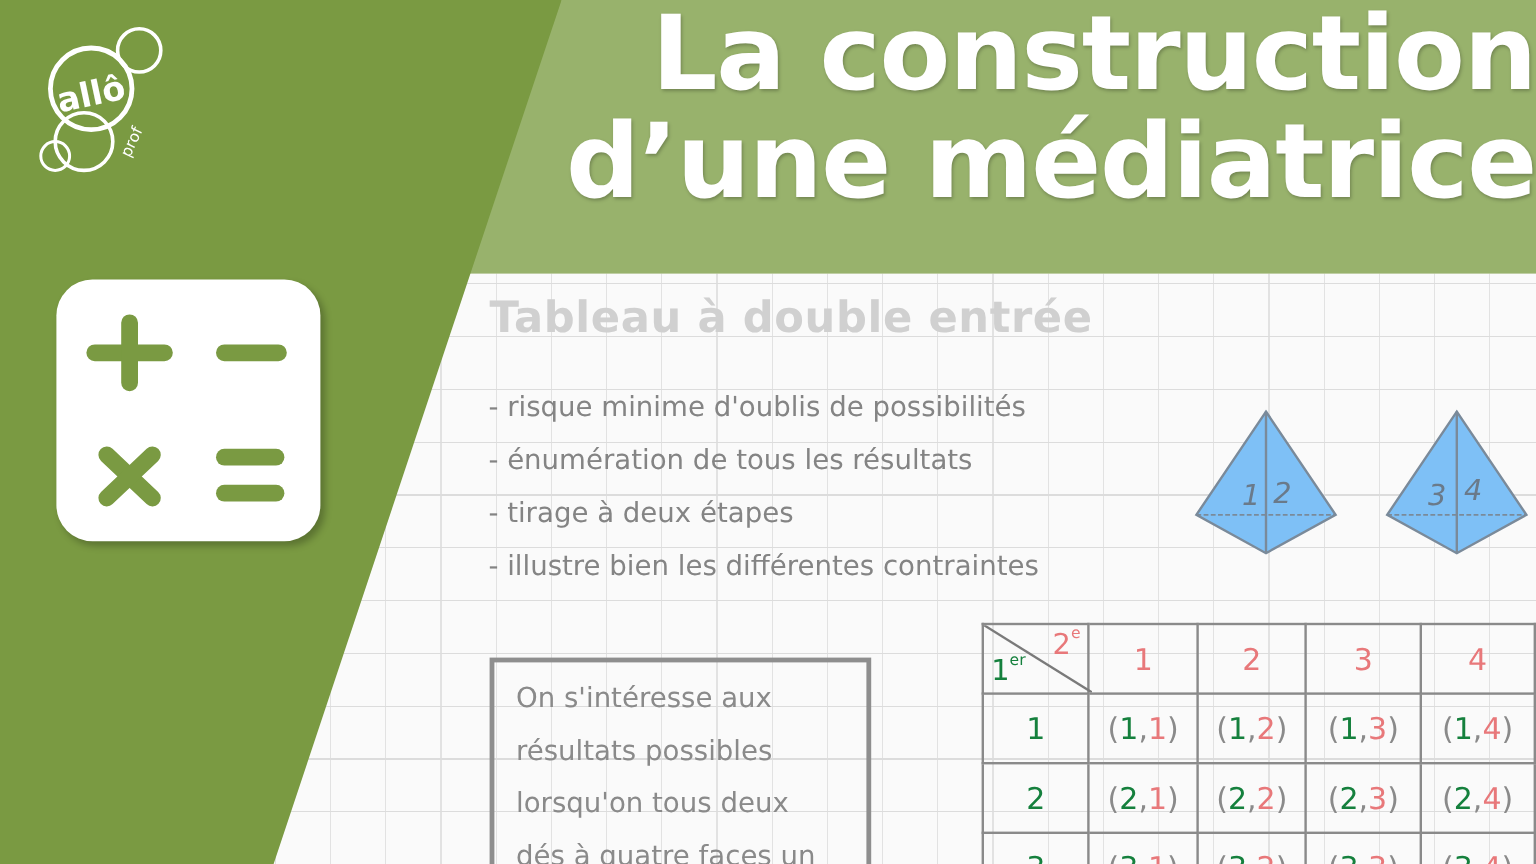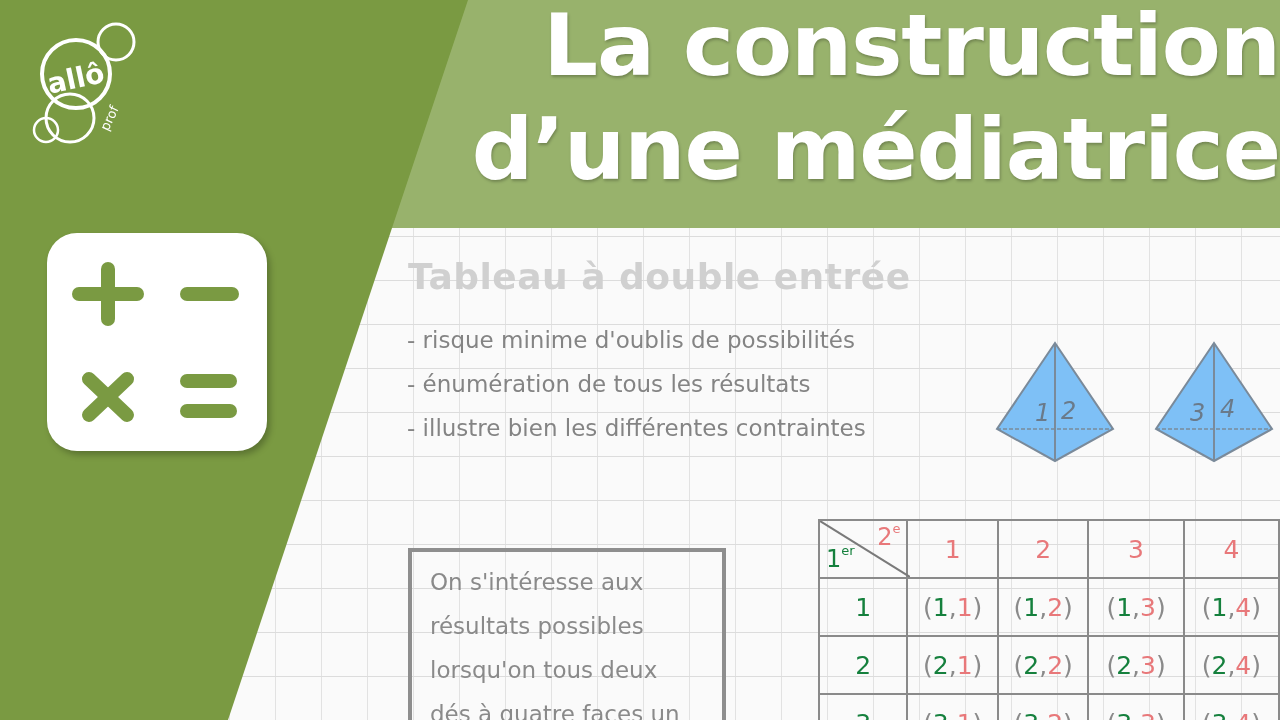--- a/index.html
+++ b/index.html
@@ -11,24 +11,24 @@
       repeating-linear-gradient(0deg, transparent 0 43px, #dcdcdc 43px 44px),
       repeating-linear-gradient(90deg, transparent 0 45px, #e2e2e2 45px 46px);
   }
   .title-band { position:absolute; left:0; top:0; width:1280px; height:228px; background:#98b26c; }
   .green-panel {
     position:absolute; left:0; top:0; width:1280px; height:720px; background:#7a9a42;
     clip-path: polygon(0 0, 468px 0, 228px 720px, 0 720px);
   }
   .title { position:absolute; left:440px; top:2px; width:840px; color:#fff; font-family:"DejaVu Sans", sans-serif; font-weight:bold; font-size:86px; line-height:86px; letter-spacing:-1px; text-shadow: 1px 2px 3px rgba(0,0,0,0.25); text-align: right; }
   .title .l1 { display:block; padding-left:26px; }
-  .title .l2 { display:block; margin-top:18px; }
+  .title .l2 { display:block; margin-top:4px; }
   .logo { position:absolute; left:28px; top:22px; width:110px; height:130px; }
   .ops { position:absolute; left:47px; top:233px; width:220px; height:218px; background:#fff; border-radius:30px; box-shadow:3px 4px 6px rgba(0,0,0,0.25); }
-  .sheet-title { position:absolute; left:408px; top:256px; font-family:"DejaVu Sans", sans-serif; font-weight:bold; font-size:36px; color:#d0d0d0; letter-spacing:0.5px; }
+  .sheet-title { position:absolute; left:408px; top:245px; font-family:"DejaVu Sans", sans-serif; font-weight:bold; font-size:36px; color:#d0d0d0; letter-spacing:0.5px; }
   .bullets { position:absolute; left:407px; top:318px; font-family:"DejaVu Sans", sans-serif; font-size:23px; color:#848484; line-height:44px; margin:0; padding:0; list-style:none; }
   .infobox { position:absolute; left:408px; top:548px; width:310px; height:200px; border:4px solid #8e8e8e; }
   .infobox p { margin:0; padding:8px 0 0 18px; font-size:23px; line-height:44px; color:#8a8a8a; }
   .dice { position:absolute; }
   table.grid { position:absolute; left:818px; top:519px; border-collapse:collapse; font-size:25px; }
   table.grid td { border:2px solid #8a8a8a; height:56px; text-align:center; padding:0; }
   .blue { color:#15803d; } .red { color:#e8787a; } .gray { color:#8a8a8a; }
   .corner { width:90px; position:relative; }
   .corner .c2 { position:absolute; right:6px; top:2px; font-size:24px; }
   .corner .c1 { position:absolute; left:6px; bottom:4px; font-size:24px; }
@@ -37,20 +37,21 @@
 </head>
 <body>
 
 <div class="paper"></div>
 
 <div class="sheet-title">Tableau à double entrée</div>
 
 <ul class="bullets">
   <li>- risque minime d'oublis de possibilités</li>
   <li>- énumération de tous les résultats</li>
+  <li>- tirage à deux étapes</li>
   <li>- illustre bien les différentes contraintes</li>
 </ul>
 
 <div class="infobox">
   <p>
     <span>On s'intéresse aux</span><br>
     <span>résultats possibles</span><br>
     <span>lorsqu'on tous deux</span><br>
     <span>dés à quatre faces un</span>
   </p>

